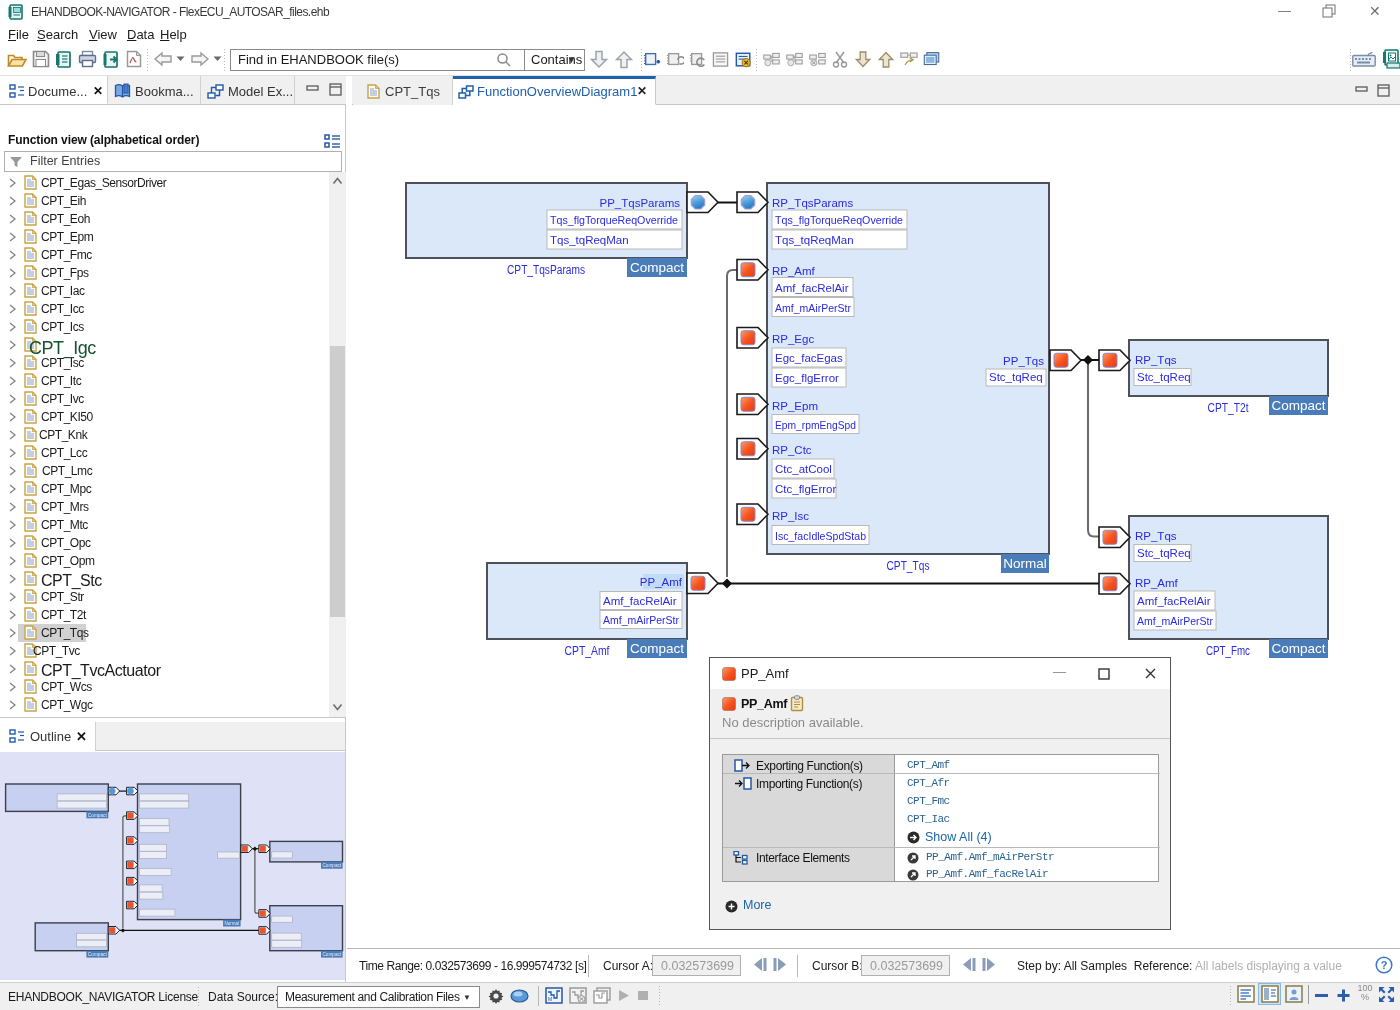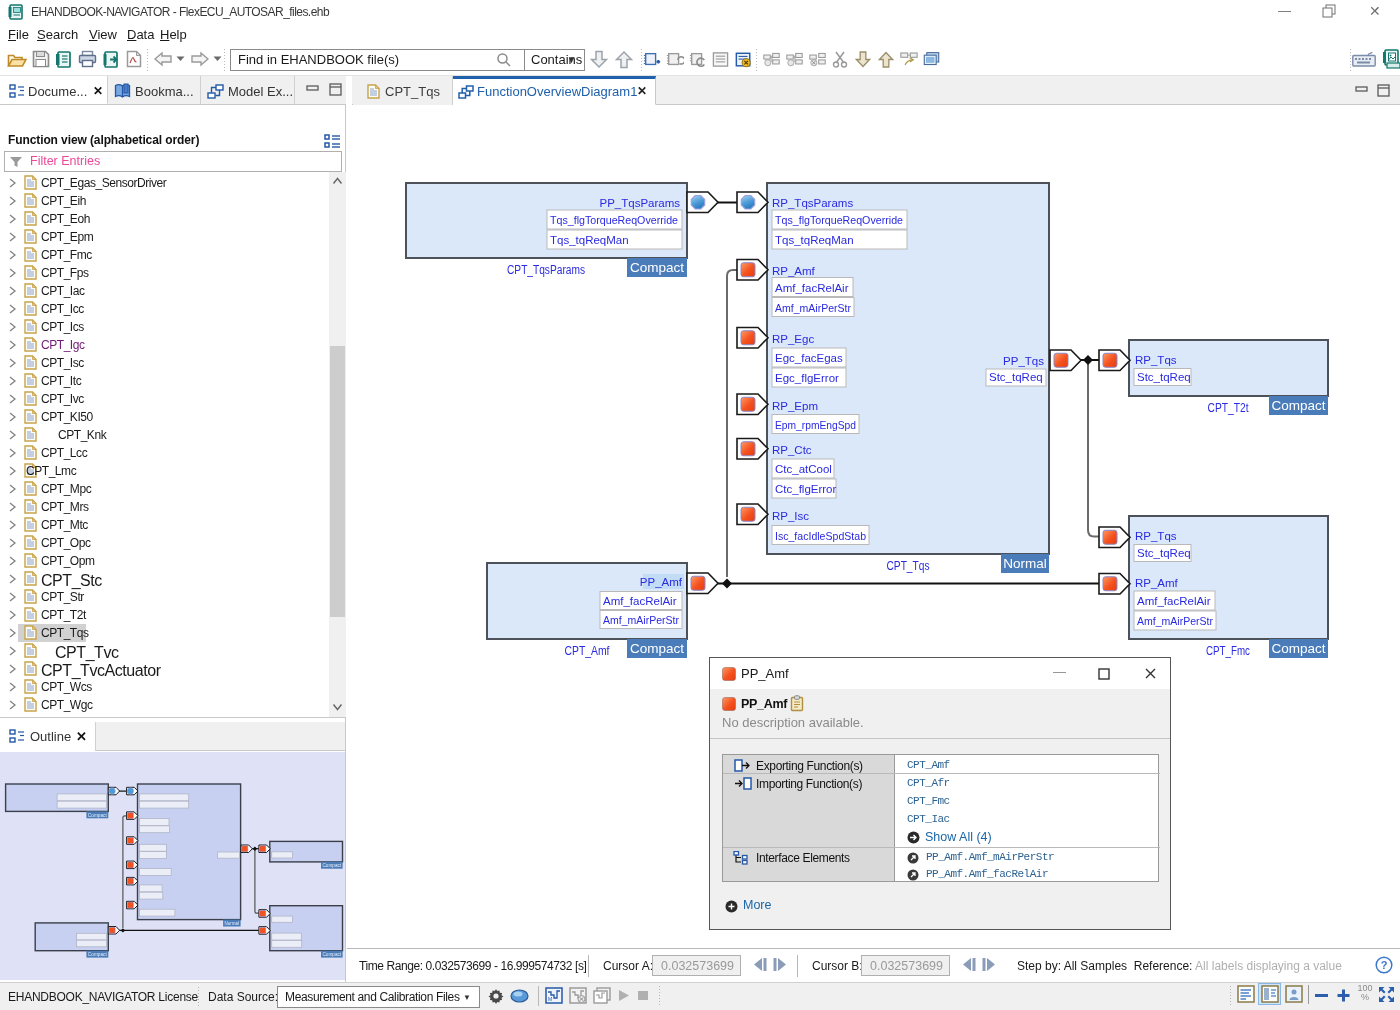--- a/index.html
+++ b/index.html
@@ -30,21 +30,21 @@
   #containstext { left:531px; top:52px; font-size:13px; color:#1a1a1a; }
 
   
   #leftpanel { left:0; top:76px; width:346px; height:906px; background:#fff; border-right:1px solid #c8c8c8; }
   .tabrow { position:absolute; background:#f0f0f0; border-bottom:1px solid #c8c8c8; }
   .tab { position:absolute; top:0; height:100%; font-size:13px; color:#333; border-right:1px solid #d0d0d0; }
   .tab.active { background:#fff; border-bottom:1px solid #fff; }
 
   #fvheader { left:8px; top:133px; font-size:12px; font-weight:bold; color:#111; letter-spacing:-0.1px; }
   #filterbox { left:4px; top:151px; width:338px; height:21px; border:1px solid #b0b0b0; background:#fff; }
-  #filtertext { left:30px; top:154px; font-size:12.5px; color:#ec4899; }
+  #filtertext { left:30px; top:154px; font-size:12.5px; color:#404040; }
   
   #vsb { left:329px; top:172px; width:17px; height:546px; background:#f0f0f0; }
   #vsbthumb { left:330px; top:346px; width:15px; height:271px; background:#cdcdcd; }
   #treebottom { left:0; top:717px; width:346px; height:1px; background:#c8c8c8; }
 
   
   #outlinetabs { left:0; top:722px; width:345px; height:29px; background:#f0f0f0; border-bottom:1px solid #c8c8c8; }
   #outlinetab { position:absolute; left:0; top:722px; width:96px; height:29px; background:#fff; border-right:1px solid #d0d0d0; }
   #minimap { left:0; top:752px; width:345px; height:228px; background:#dfe1f6; }
 
@@ -516,21 +516,21 @@
     <svg class="abs" style="left:24px;top:337px" width="13" height="15" viewBox="0 0 13 15">
 <path d="M1 1 h7.5 l3.5 3.5 v9.5 h-11 z" fill="#fdfdf5" stroke="#c8a24b" stroke-width="1.4"></path>
 <path d="M8.5 1 l3.5 3.5 h-3.5 z" fill="#e8c878" stroke="#c8a24b" stroke-width="0.8"></path>
 <g stroke="#8aa0cc" stroke-width="1">
         <line x1="3" y1="5" x2="7" y2="5"></line>
         <line x1="3" y1="7" x2="10" y2="7"></line>
         <line x1="3" y1="9" x2="10" y2="9"></line>
         <line x1="3" y1="11" x2="10" y2="11"></line>
       </g>
 </svg>
-    <div class="abs" style="left:41px;top:338px;font-size:12px;letter-spacing:-0.45px;color:#701a75">CPT_Igc</div>
+    <div class="abs" style="left:29px;top:338px;font-size:18px;letter-spacing:-0.45px;color:#14532d">CPT_Igc</div>
 <svg class="abs" style="left:8px;top:358px" width="9" height="10" viewBox="0 0 9 10">
       <path d="M2 1 L7 5 L2 9" fill="none" stroke="#838383" stroke-width="1.3"></path>
     </svg>
     <svg class="abs" style="left:24px;top:355px" width="13" height="15" viewBox="0 0 13 15">
 <path d="M1 1 h7.5 l3.5 3.5 v9.5 h-11 z" fill="#fdfdf5" stroke="#c8a24b" stroke-width="1.4"></path>
 <path d="M8.5 1 l3.5 3.5 h-3.5 z" fill="#e8c878" stroke="#c8a24b" stroke-width="0.8"></path>
 <g stroke="#8aa0cc" stroke-width="1">
         <line x1="3" y1="5" x2="7" y2="5"></line>
         <line x1="3" y1="7" x2="10" y2="7"></line>
         <line x1="3" y1="9" x2="10" y2="9"></line>
@@ -586,21 +586,21 @@
     <svg class="abs" style="left:24px;top:427px" width="13" height="15" viewBox="0 0 13 15">
 <path d="M1 1 h7.5 l3.5 3.5 v9.5 h-11 z" fill="#fdfdf5" stroke="#c8a24b" stroke-width="1.4"></path>
 <path d="M8.5 1 l3.5 3.5 h-3.5 z" fill="#e8c878" stroke="#c8a24b" stroke-width="0.8"></path>
 <g stroke="#8aa0cc" stroke-width="1">
         <line x1="3" y1="5" x2="7" y2="5"></line>
         <line x1="3" y1="7" x2="10" y2="7"></line>
         <line x1="3" y1="9" x2="10" y2="9"></line>
         <line x1="3" y1="11" x2="10" y2="11"></line>
       </g>
 </svg>
-    <div class="abs" style="left:58px;top:428px;font-size:12px;letter-spacing:-0.45px;color:#1a1a1a">CPT_Knk</div>
+    <div class="abs" style="left:39px;top:428px;font-size:12px;letter-spacing:-0.45px;color:#1a1a1a">CPT_Knk</div>
 <svg class="abs" style="left:8px;top:448px" width="9" height="10" viewBox="0 0 9 10">
       <path d="M2 1 L7 5 L2 9" fill="none" stroke="#838383" stroke-width="1.3"></path>
     </svg>
     <svg class="abs" style="left:24px;top:445px" width="13" height="15" viewBox="0 0 13 15">
 <path d="M1 1 h7.5 l3.5 3.5 v9.5 h-11 z" fill="#fdfdf5" stroke="#c8a24b" stroke-width="1.4"></path>
 <path d="M8.5 1 l3.5 3.5 h-3.5 z" fill="#e8c878" stroke="#c8a24b" stroke-width="0.8"></path>
 <g stroke="#8aa0cc" stroke-width="1">
         <line x1="3" y1="5" x2="7" y2="5"></line>
         <line x1="3" y1="7" x2="10" y2="7"></line>
         <line x1="3" y1="9" x2="10" y2="9"></line>
@@ -614,21 +614,21 @@
     <svg class="abs" style="left:24px;top:463px" width="13" height="15" viewBox="0 0 13 15">
 <path d="M1 1 h7.5 l3.5 3.5 v9.5 h-11 z" fill="#fdfdf5" stroke="#c8a24b" stroke-width="1.4"></path>
 <path d="M8.5 1 l3.5 3.5 h-3.5 z" fill="#e8c878" stroke="#c8a24b" stroke-width="0.8"></path>
 <g stroke="#8aa0cc" stroke-width="1">
         <line x1="3" y1="5" x2="7" y2="5"></line>
         <line x1="3" y1="7" x2="10" y2="7"></line>
         <line x1="3" y1="9" x2="10" y2="9"></line>
         <line x1="3" y1="11" x2="10" y2="11"></line>
       </g>
 </svg>
-    <div class="abs" style="left:26px;top:464px;font-size:12px;letter-spacing:-0.45px;color:#1a1a1a">CPT_Lmc</div>
+    <div class="abs" style="left:42px;top:464px;font-size:12px;letter-spacing:-0.45px;color:#1a1a1a">CPT_Lmc</div>
 <svg class="abs" style="left:8px;top:484px" width="9" height="10" viewBox="0 0 9 10">
       <path d="M2 1 L7 5 L2 9" fill="none" stroke="#838383" stroke-width="1.3"></path>
     </svg>
     <svg class="abs" style="left:24px;top:481px" width="13" height="15" viewBox="0 0 13 15">
 <path d="M1 1 h7.5 l3.5 3.5 v9.5 h-11 z" fill="#fdfdf5" stroke="#c8a24b" stroke-width="1.4"></path>
 <path d="M8.5 1 l3.5 3.5 h-3.5 z" fill="#e8c878" stroke="#c8a24b" stroke-width="0.8"></path>
 <g stroke="#8aa0cc" stroke-width="1">
         <line x1="3" y1="5" x2="7" y2="5"></line>
         <line x1="3" y1="7" x2="10" y2="7"></line>
         <line x1="3" y1="9" x2="10" y2="9"></line>
@@ -755,21 +755,21 @@
     <svg class="abs" style="left:24px;top:643px" width="13" height="15" viewBox="0 0 13 15">
 <path d="M1 1 h7.5 l3.5 3.5 v9.5 h-11 z" fill="#fdfdf5" stroke="#c8a24b" stroke-width="1.4"></path>
 <path d="M8.5 1 l3.5 3.5 h-3.5 z" fill="#e8c878" stroke="#c8a24b" stroke-width="0.8"></path>
 <g stroke="#8aa0cc" stroke-width="1">
         <line x1="3" y1="5" x2="7" y2="5"></line>
         <line x1="3" y1="7" x2="10" y2="7"></line>
         <line x1="3" y1="9" x2="10" y2="9"></line>
         <line x1="3" y1="11" x2="10" y2="11"></line>
       </g>
 </svg>
-    <div class="abs" style="left:55px;top:644px;font-size:16px;letter-spacing:-0.45px;color:#1a1a1a">CPT_Tvc</div>
+    <div class="abs" style="left:33px;top:644px;font-size:12px;letter-spacing:-0.45px;color:#1a1a1a">CPT_Tvc</div>
 <svg class="abs" style="left:8px;top:664px" width="9" height="10" viewBox="0 0 9 10">
       <path d="M2 1 L7 5 L2 9" fill="none" stroke="#838383" stroke-width="1.3"></path>
     </svg>
     <svg class="abs" style="left:24px;top:661px" width="13" height="15" viewBox="0 0 13 15">
 <path d="M1 1 h7.5 l3.5 3.5 v9.5 h-11 z" fill="#fdfdf5" stroke="#c8a24b" stroke-width="1.4"></path>
 <path d="M8.5 1 l3.5 3.5 h-3.5 z" fill="#e8c878" stroke="#c8a24b" stroke-width="0.8"></path>
 <g stroke="#8aa0cc" stroke-width="1">
         <line x1="3" y1="5" x2="7" y2="5"></line>
         <line x1="3" y1="7" x2="10" y2="7"></line>
         <line x1="3" y1="9" x2="10" y2="9"></line>

